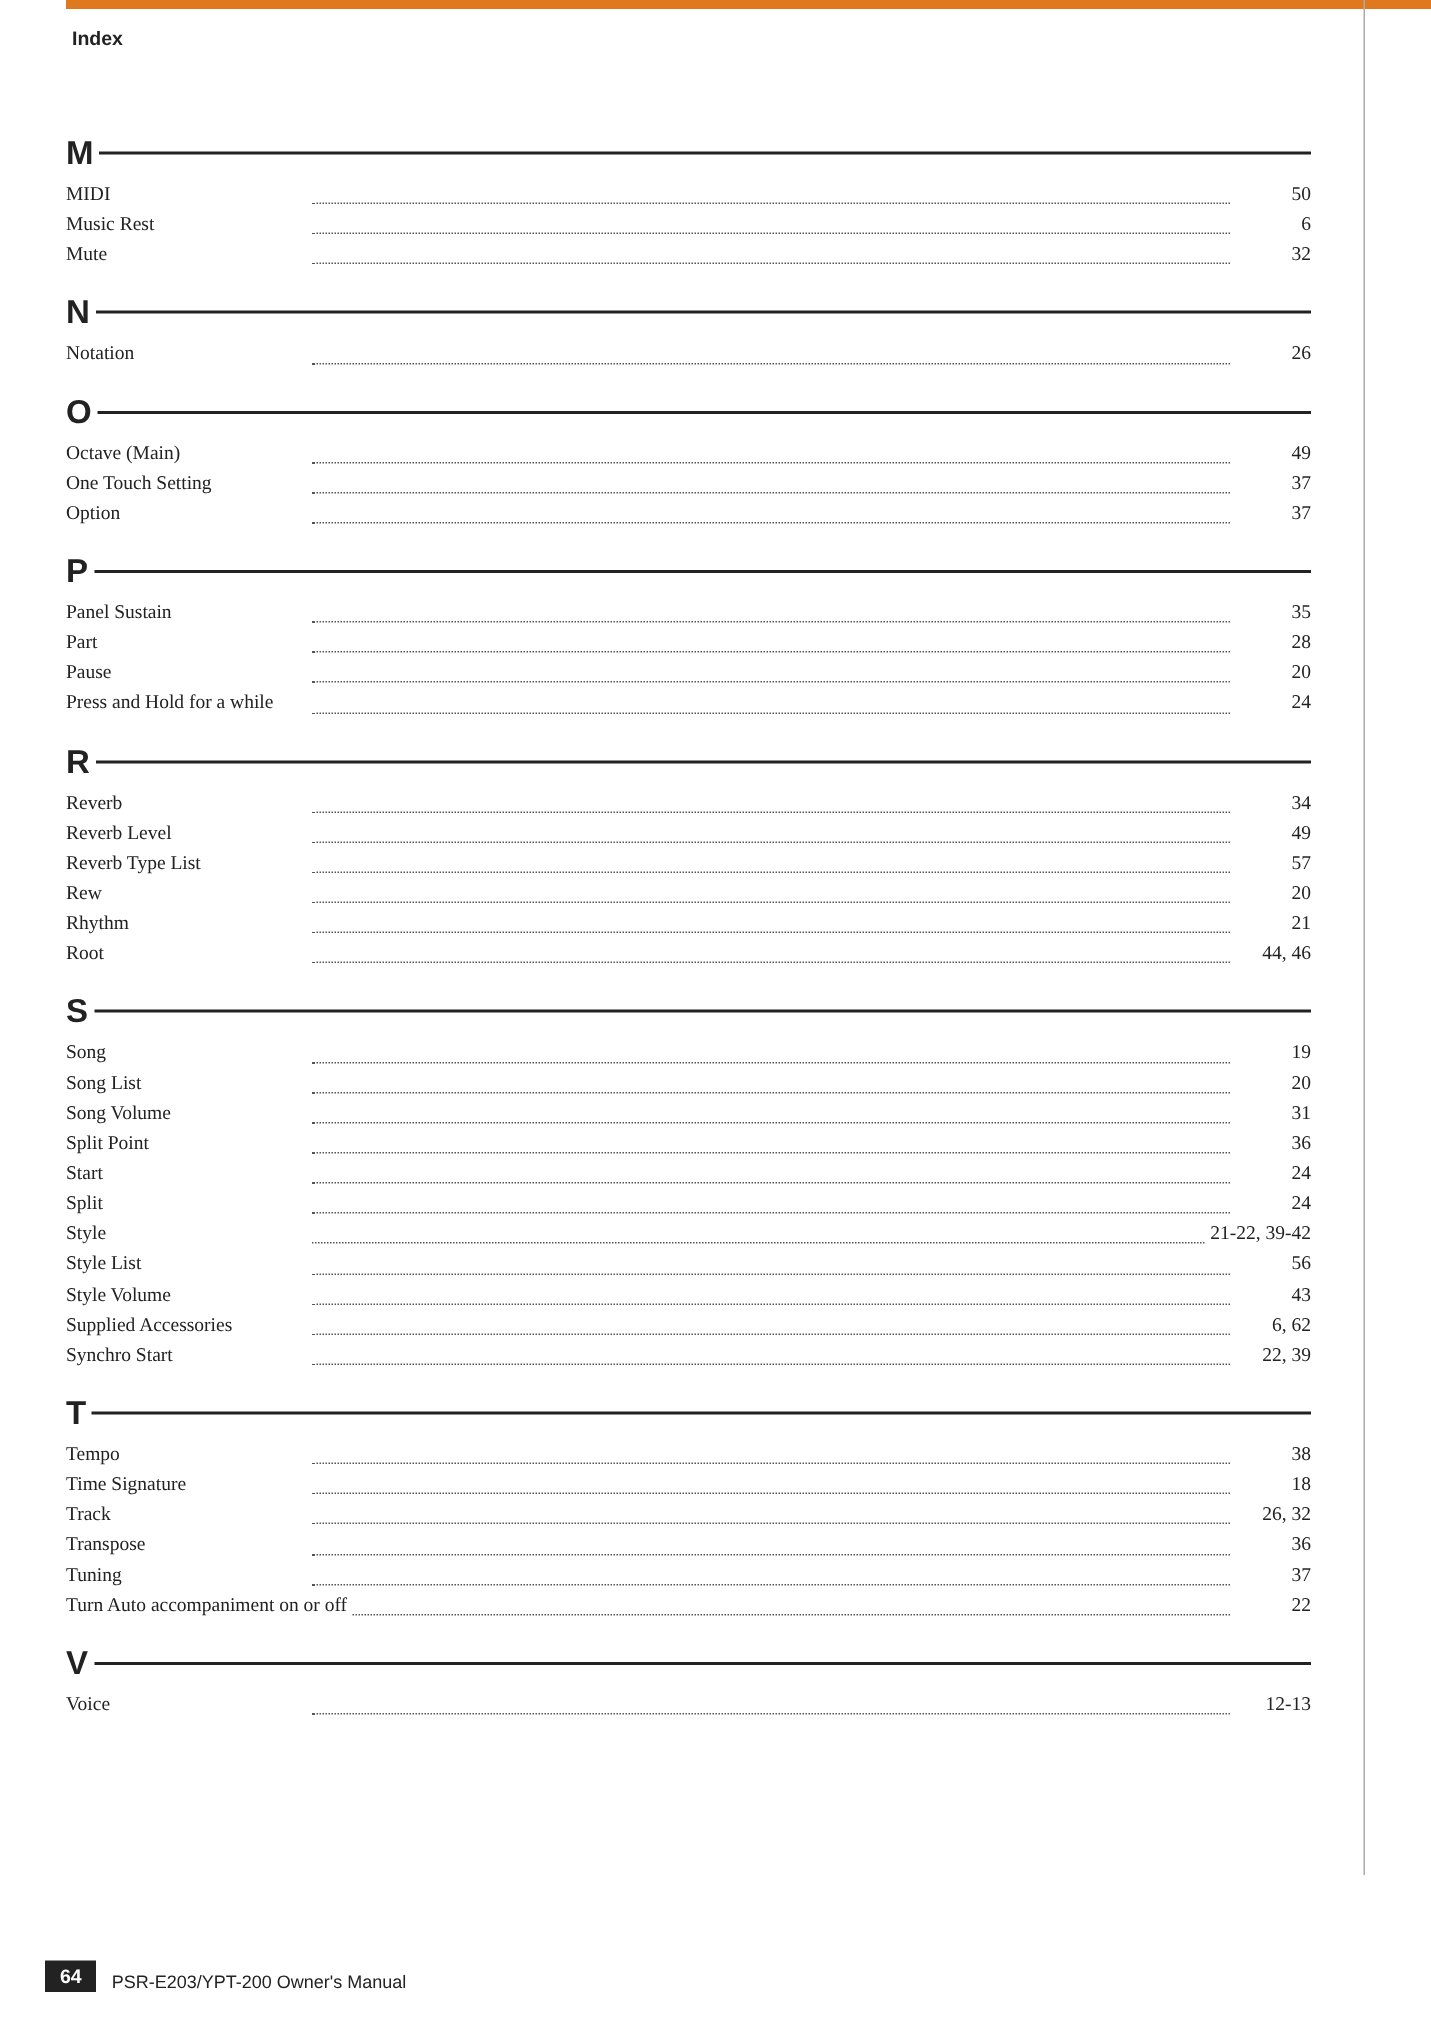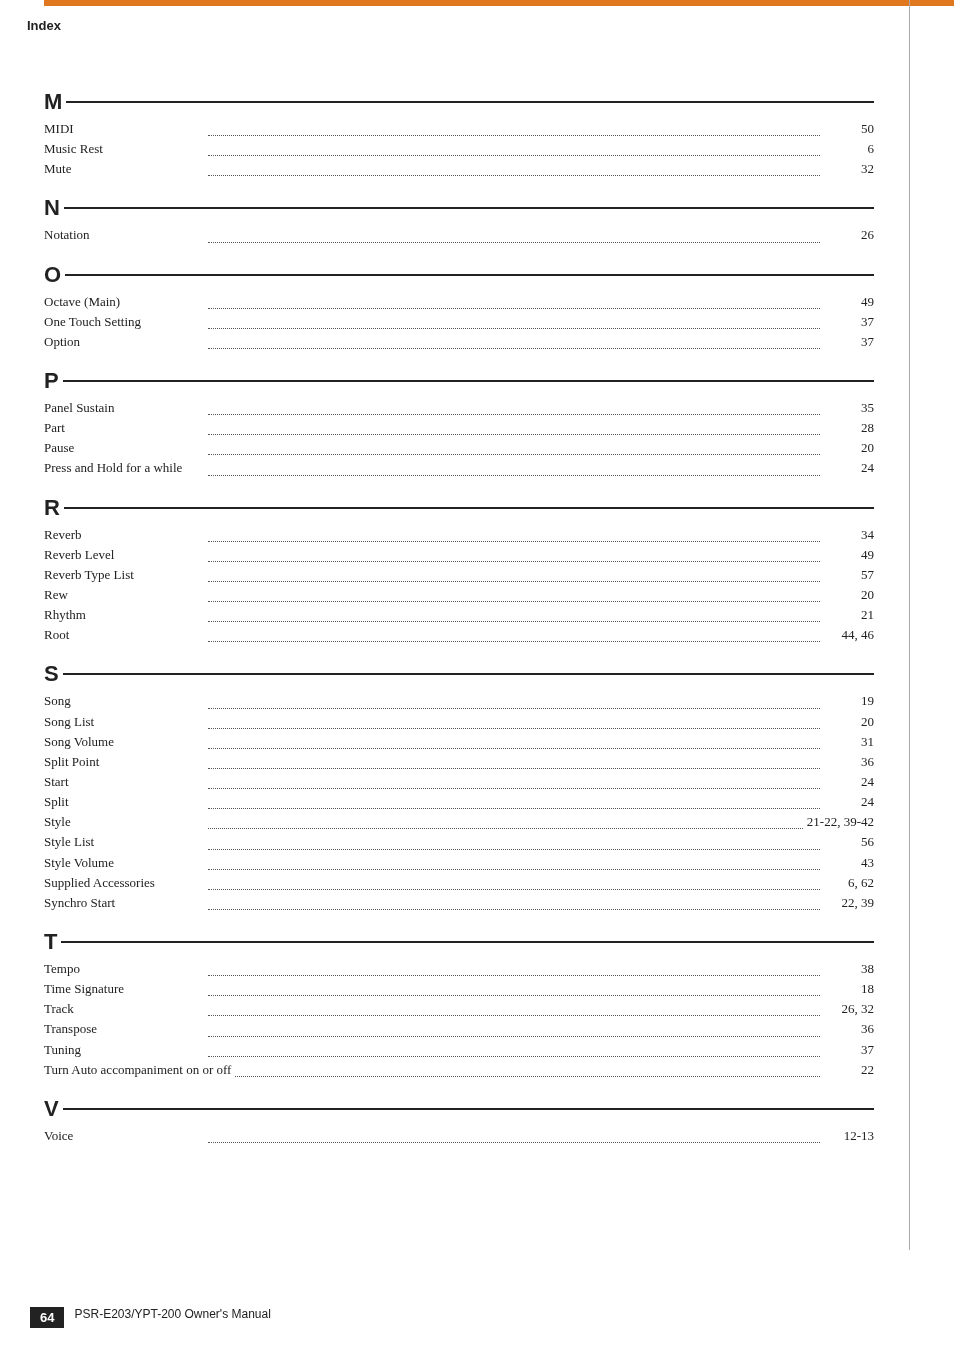--- a/index.html
+++ b/index.html
@@ -24,21 +24,21 @@
       position: absolute;
       top: 0;
       right: 0;
       width: 910px;
       height: 6px;
       background: #e07820;
     }
 
     
     .header {
-      padding: 18px 30px 0 27px;
+      padding: 18px 30px 0 48px;
       display: flex;
       align-items: flex-end;
     }
     .header-title {
       font-family: Arial, sans-serif;
       font-size: 13px;
       font-weight: bold;
       color: #222;
     }
 
@@ -103,21 +103,21 @@
       min-width: 50px;
     }
 
     
     .footer {
       position: absolute;
       bottom: 20px;
       left: 0;
       right: 16px;
       display: flex;
-      align-items: flex-start;
+      align-items: flex-end;
       padding: 0 30px;
     }
     .page-number-box {
       background: #222;
       color: #fff;
       font-family: Arial, sans-serif;
       font-size: 13px;
       font-weight: bold;
       padding: 3px 10px;
       margin-right: 10px;

